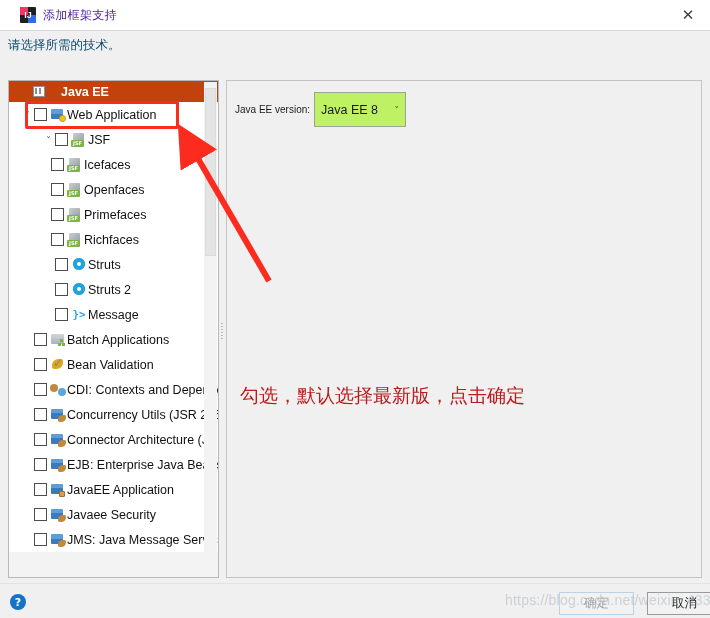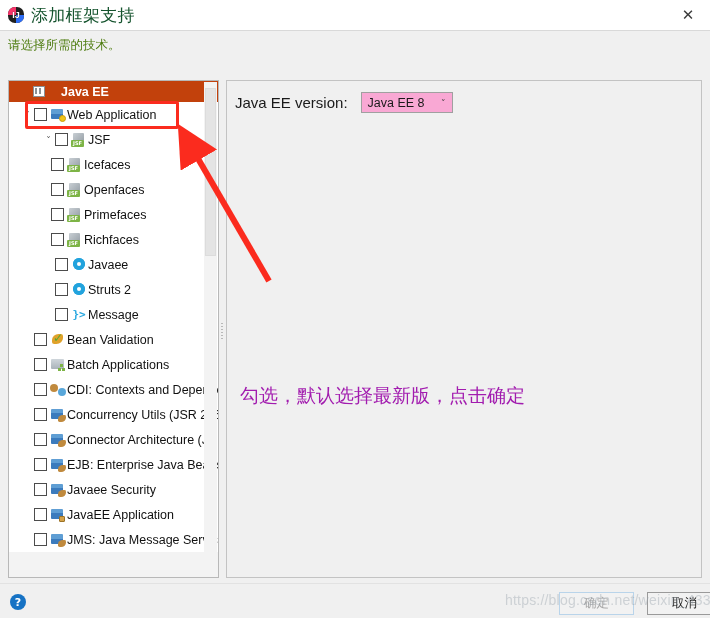--- a/index.html
+++ b/index.html
@@ -19,56 +19,56 @@
   
   .titlebar {
     position: absolute; left: 0; top: 0;
     width: 710px; height: 30px;
     background: #ffffff;
     border-bottom: 1px solid #d9d9d9;
     display: flex; align-items: center;
   }
   .app-icon {
     width: 16px; height: 16px;
-    margin-left: 8px; margin-right: 7px;
+    margin-left: 20px; margin-right: 7px;
     position: relative; flex: none;
     background: #1f1f1f;
-    border-radius: 7px;
+    border-radius: 1px;
     overflow: hidden;
   }
   .app-icon::before {
     content: ""; position: absolute; left: 0; top: 0;
     width: 8px; height: 8px; background: #f6346a;
   }
   .app-icon::after {
     content: ""; position: absolute; right: 0; bottom: 0;
     width: 8px; height: 8px; background: #2d6df6;
   }
   .app-icon .glyph {
     position: absolute; left: 0; top: 0; right: 0; bottom: 0;
     color: #ffffff; font-size: 9px; font-weight: bold;
     display: flex; align-items: center; justify-content: center;
     z-index: 3; text-shadow: 0 0 1px #000;
   }
   .title-text {
-    font-size: 17px; color: #14532d; letter-spacing: .3px;
+    font-size: 12px; color: #4c1d95; letter-spacing: .3px;
   }
   .close-btn {
     position: absolute; right: 0; top: 0;
     width: 44px; height: 29px;
     display: flex; align-items: center; justify-content: center;
     font-size: 15px; color: #3b3b3b; cursor: pointer;
     font-family: "DejaVu Sans", sans-serif;
   }
 
   
   .instructions {
     position: absolute; left: 8px; top: 36px;
     width: 680px;
-    font-size: 12.5px; color: #4d7c0f; line-height: 19px;
+    font-size: 12.5px; color: #0c4a6e; line-height: 19px;
   }
   .instructions div { white-space: nowrap; }
 
   
   .tree-wrap {
     position: absolute;
     left: 8px; top: 80px;
     width: 211px; height: 498px;
     background: #ffffff;
     border: 1px solid #b8b8b8;
@@ -271,25 +271,25 @@
     width: 476px; height: 498px;
     background: #f0f0f0;
     border: 1px solid #c3c3c3;
     box-sizing: border-box;
   }
   .detail-row {
     position: absolute; left: 8px; top: 11px;
     display: flex; align-items: center;
   }
   .detail-label {
-    font-size: 15px; color: #1a1a1a; margin-right: 13px;
+    font-size: 10px; color: #1a1a1a; margin-right: 4px;
   }
   .combo {
-    width: 92px; height: 21px;
-    background: #f9a8d4;
+    width: 92px; height: 35px;
+    background: #bef264;
     border: 1px solid #a0a0a0;
     box-sizing: border-box;
     display: flex; align-items: center;
     font-size: 12.5px; color: #1a1a1a;
     padding-left: 6px;
     position: relative;
     cursor: pointer;
   }
   .combo .arrow {
     position: absolute; right: 6px; top: 0; bottom: 0;
@@ -310,21 +310,21 @@
   }
   .anno-arrow {
     position: absolute; left: 0; top: 0;
     width: 710px; height: 618px;
     pointer-events: none;
   }
   .anno-text {
     position: absolute;
     left: 240px; top: 383px;
     font-size: 19px;
-    color: #a21caf;
+    color: #b91c1c;
     white-space: nowrap;
     pointer-events: none;
   }
 
   
   .bottombar {
     position: absolute; left: 0; top: 583px;
     width: 710px; height: 35px;
     background: #f0f0f0;
     border-top: 1px solid #e2e2e2;
@@ -424,49 +424,49 @@
         <div class="row ind3">
           <span class="twisty empty">˅</span>
           <span class="cbx"></span>
           <span class="ico jsf"></span>
           <span class="lbl">Richfaces</span>
         </div>
         <div class="row ind2">
           <span class="twisty empty">˅</span>
           <span class="cbx"></span>
           <span class="ico struts"></span>
-          <span class="lbl">Javaee</span>
+          <span class="lbl">Struts</span>
         </div>
         <div class="row ind2">
           <span class="twisty empty">˅</span>
           <span class="cbx"></span>
           <span class="ico struts"></span>
           <span class="lbl">Struts 2</span>
         </div>
         <div class="row ind2">
           <span class="twisty empty">˅</span>
           <span class="cbx"></span>
           <span class="ico vaadin">}&gt;</span>
           <span class="lbl">Message</span>
         </div>
         <div class="row ind1">
           <span class="twisty empty">˅</span>
           <span class="cbx"></span>
+          <span class="ico batch"></span>
+          <span class="lbl">Batch Applications</span>
+        </div>
+        <div class="row ind1">
+          <span class="twisty empty">˅</span>
+          <span class="cbx"></span>
           <span class="ico bean"></span>
           <span class="lbl">Bean Validation</span>
         </div>
         <div class="row ind1">
           <span class="twisty empty">˅</span>
           <span class="cbx"></span>
-          <span class="ico batch"></span>
-          <span class="lbl">Batch Applications</span>
-        </div>
-        <div class="row ind1">
-          <span class="twisty empty">˅</span>
-          <span class="cbx"></span>
           <span class="ico cdi"></span>
           <span class="lbl">CDI: Contexts and Dependen</span>
         </div>
         <div class="row ind1">
           <span class="twisty empty">˅</span>
           <span class="cbx"></span>
           <span class="ico blue-doc bean-mark"></span>
           <span class="lbl">Concurrency Utils (JSR 236)</span>
         </div>
         <div class="row ind1">
@@ -477,28 +477,28 @@
         </div>
         <div class="row ind1">
           <span class="twisty empty">˅</span>
           <span class="cbx"></span>
           <span class="ico blue-doc bean-mark"></span>
           <span class="lbl">EJB: Enterprise Java Beans</span>
         </div>
         <div class="row ind1">
           <span class="twisty empty">˅</span>
           <span class="cbx"></span>
+          <span class="ico blue-doc lock-mark"></span>
+          <span class="lbl">JavaEE Application</span>
+        </div>
+        <div class="row ind1">
+          <span class="twisty empty">˅</span>
+          <span class="cbx"></span>
           <span class="ico blue-doc bean-mark"></span>
           <span class="lbl">Javaee Security</span>
-        </div>
-        <div class="row ind1">
-          <span class="twisty empty">˅</span>
-          <span class="cbx"></span>
-          <span class="ico blue-doc lock-mark"></span>
-          <span class="lbl">JavaEE Application</span>
         </div>
         <div class="row ind1">
           <span class="twisty empty">˅</span>
           <span class="cbx"></span>
           <span class="ico blue-doc bean-mark"></span>
           <span class="lbl">JMS: Java Message Service</span>
         </div>
         <div class="row ind1 faint-sel"></div>
       </div>
     <div class="tree-scroll">

